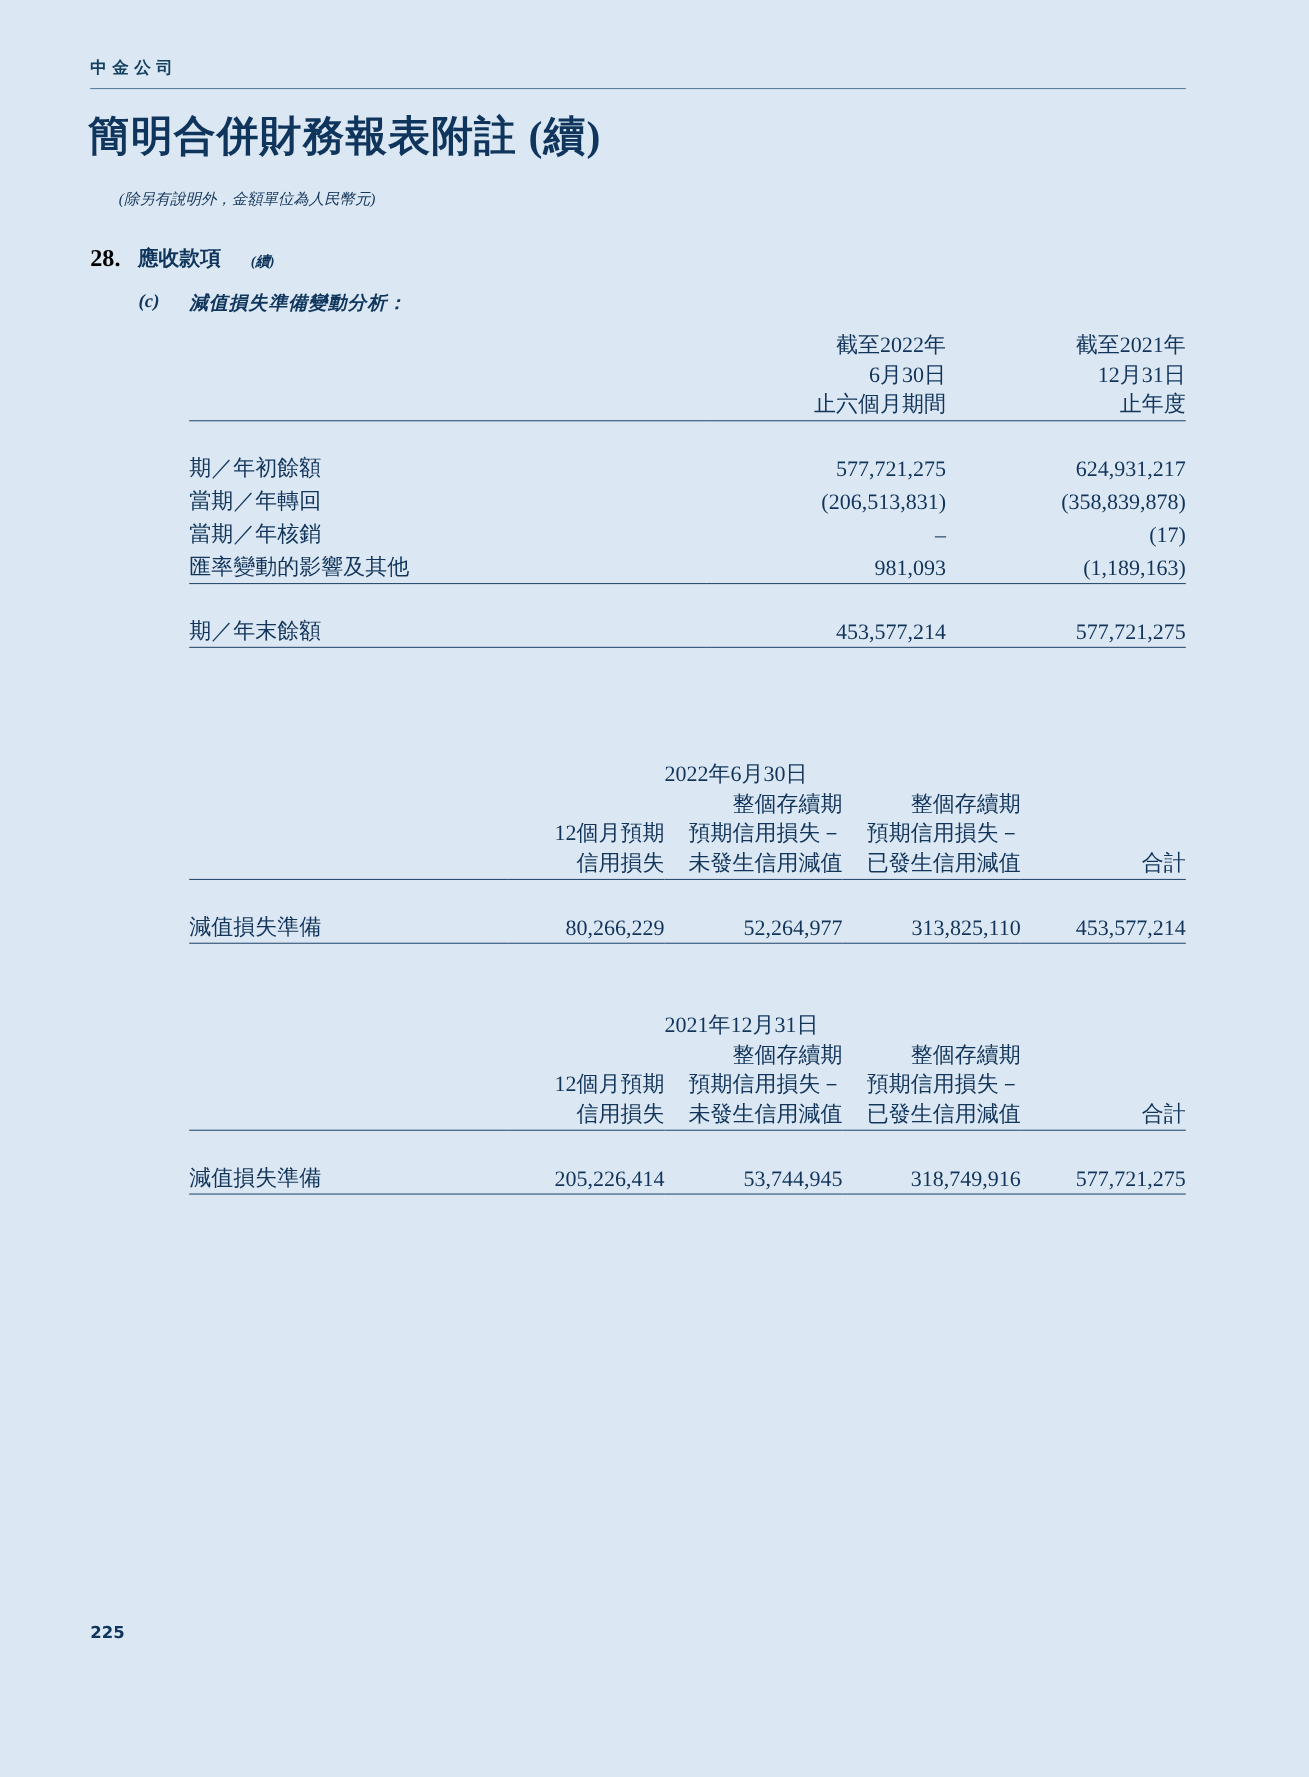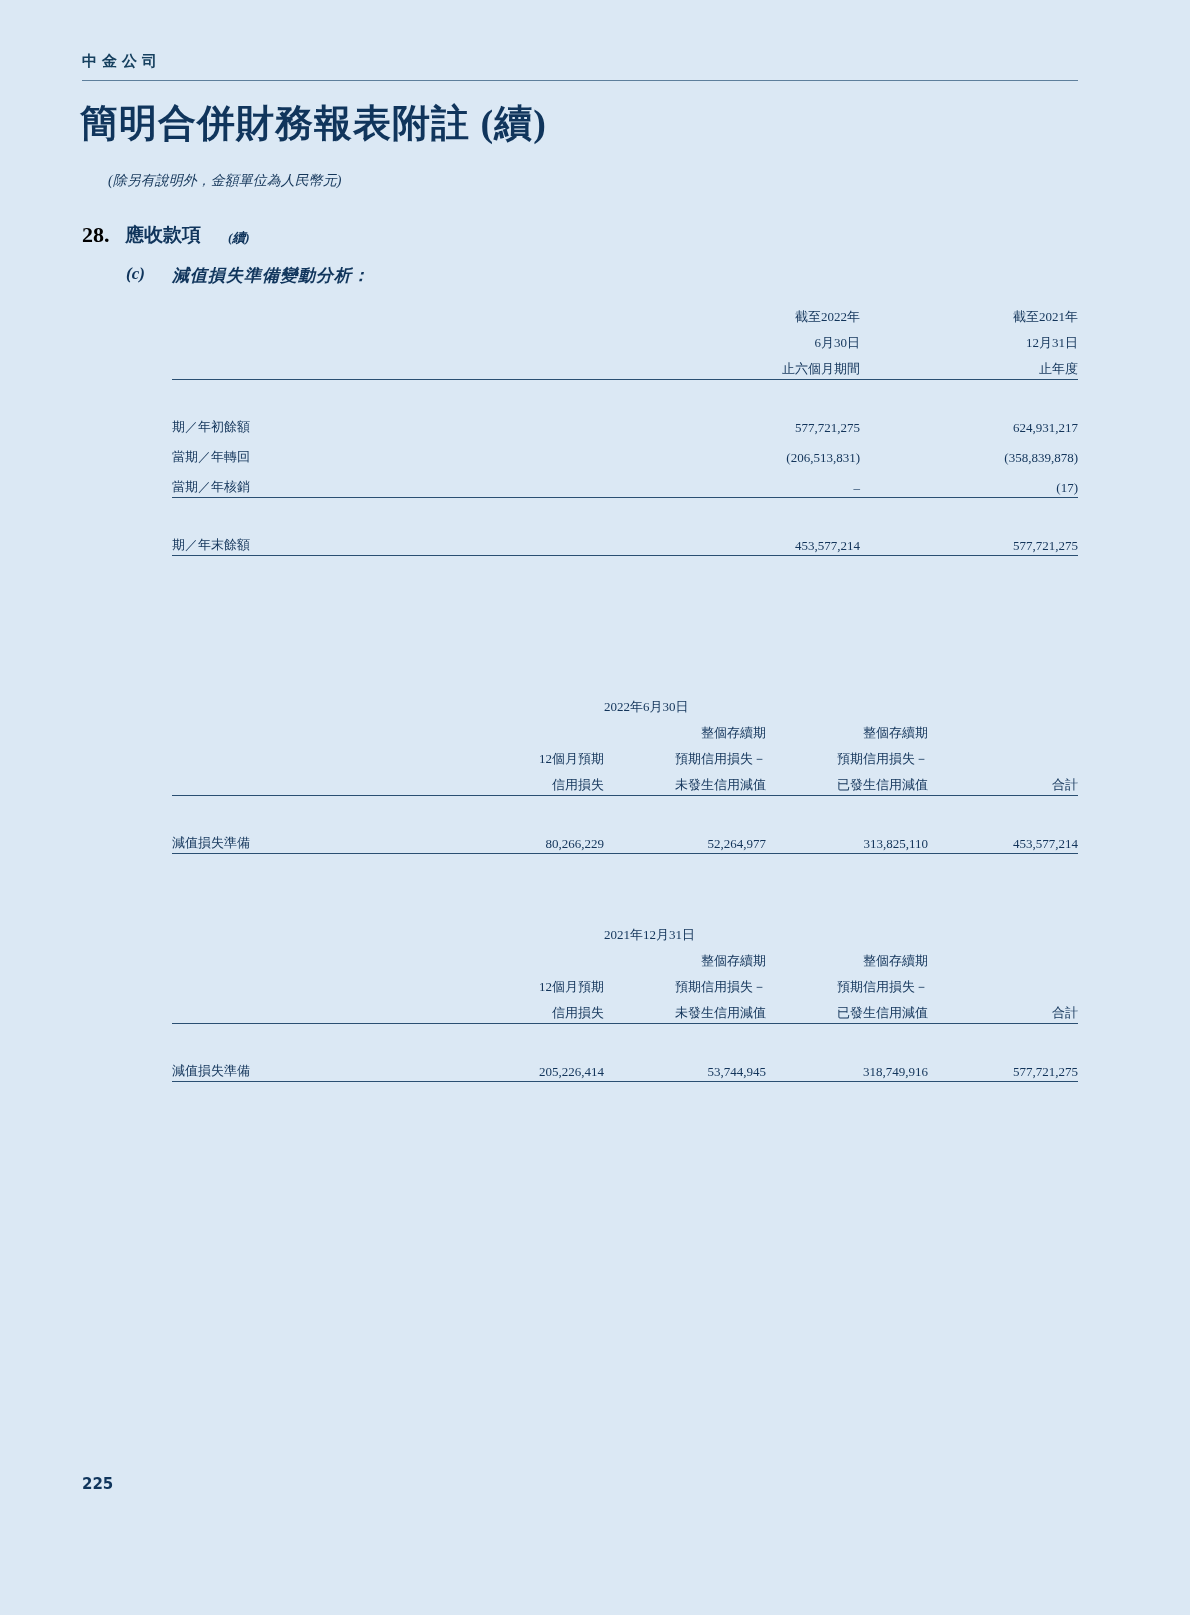--- a/index.html
+++ b/index.html
@@ -105,21 +105,21 @@
     font-weight: bold;
     font-style: italic;
     color: #10355c;
     letter-spacing: 1px;
   }
 
   
   table.fin {
     position: absolute;
     border-collapse: collapse;
-    font-size: 13px;
+    font-size: 20px;
     color: #12345a;
   }
   table.fin td, table.fin th {
     padding: 0;
     vertical-align: bottom;
     font-weight: normal;
   }
   .num { text-align: right; white-space: nowrap; }
   .lbl { text-align: left; white-space: nowrap; }
   .hd  { text-align: right; white-space: nowrap; }
@@ -233,20 +233,25 @@
       <tr class="rowline">
         <td class="lbl">當期／年轉回</td>
         <td class="num bold">(206,513,831)</td>
         <td class="num">(358,839,878)</td>
       </tr>
       <tr class="rowline">
         <td class="lbl">當期／年核銷</td>
         <td class="num bold">–</td>
         <td class="num">(17)</td>
       </tr>
+      <tr class="rowline">
+        <td class="lbl">匯率變動的影響及其他</td>
+        <td class="num bold">981,093</td>
+        <td class="num">(1,189,163)</td>
+      </tr>
       <tr class="rule-thin">
           <td></td>
           <td></td>
           <td></td>
         </tr>
       <tr class="sp-lg">
           <td></td>
           <td></td>
           <td></td>
         </tr>

